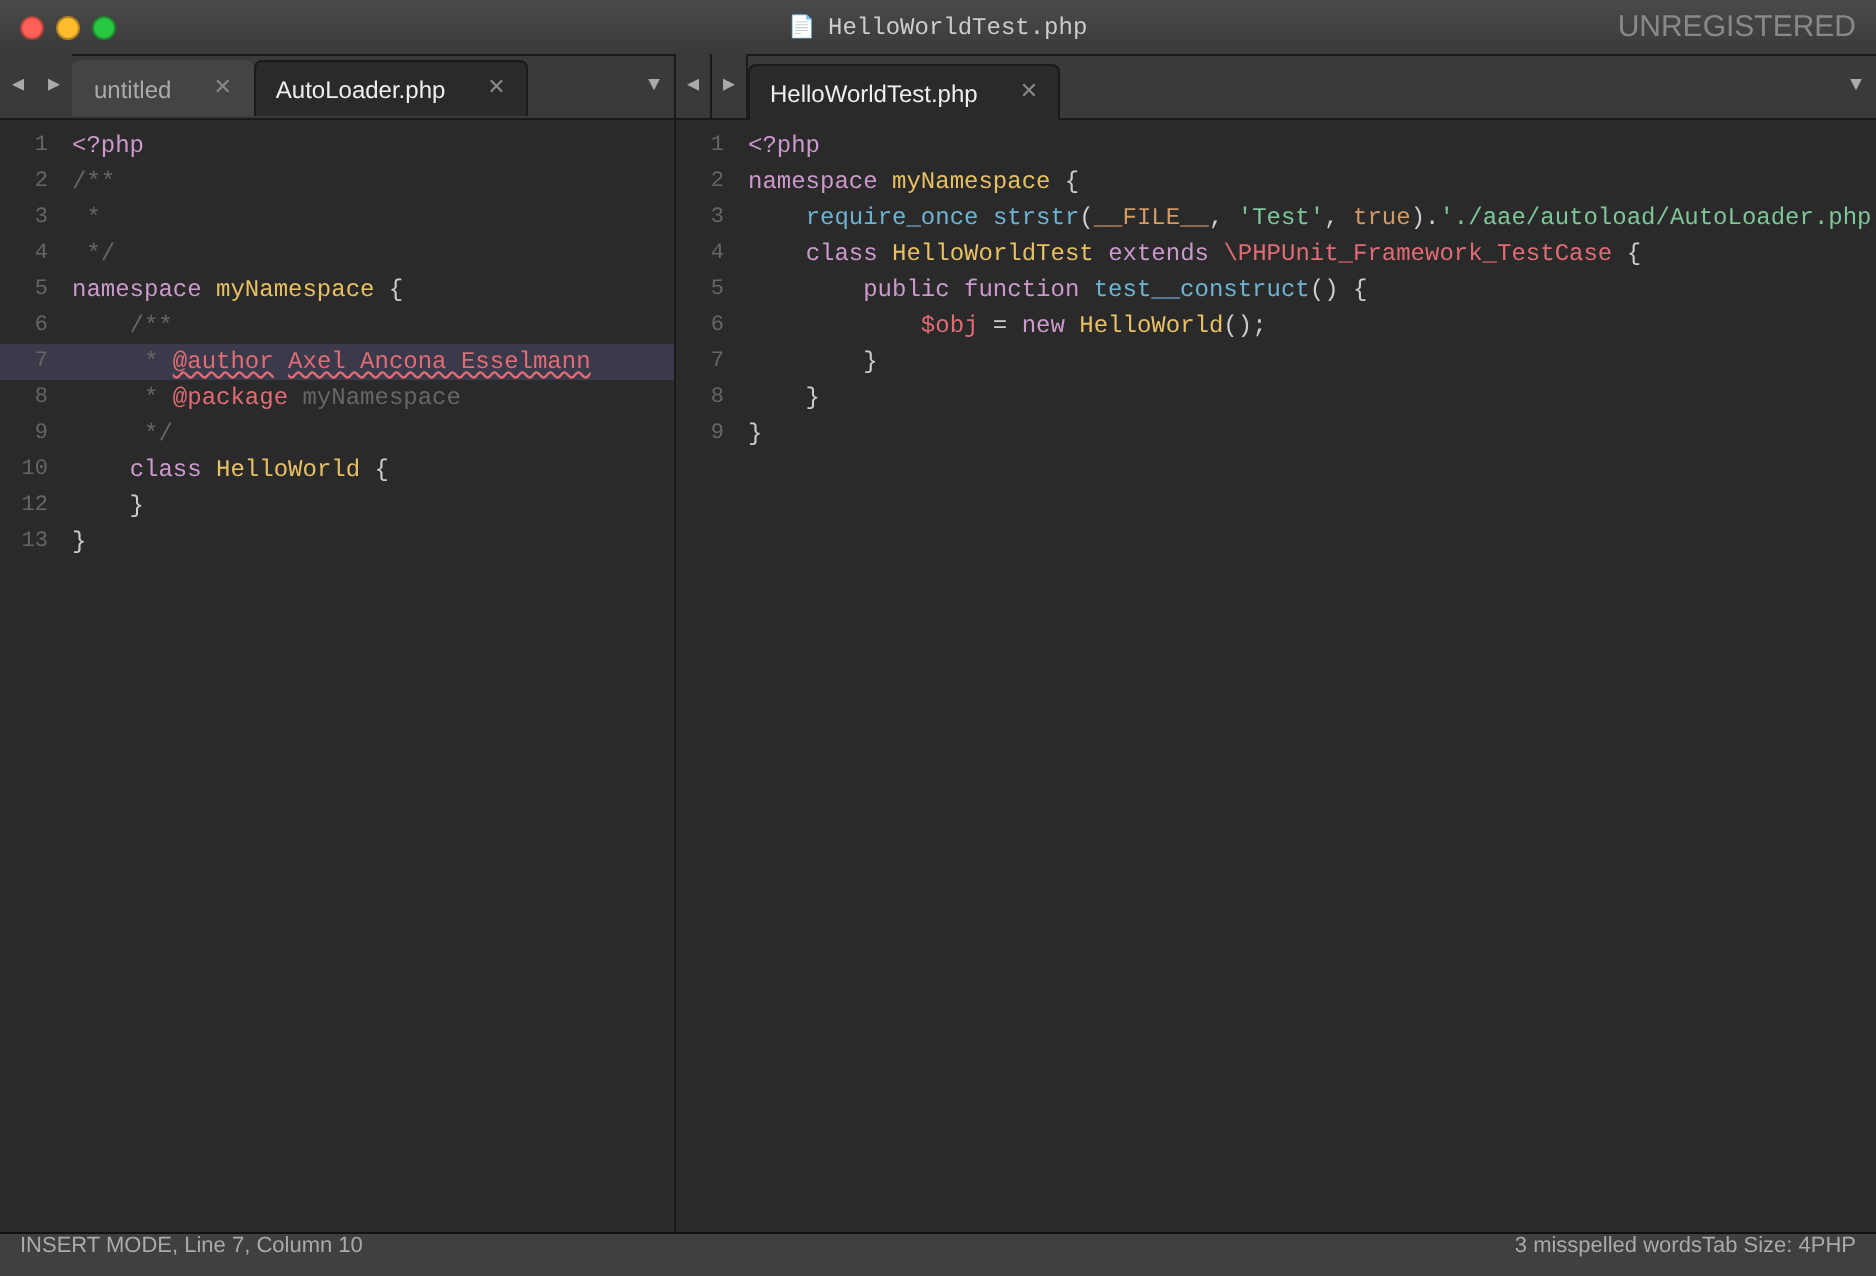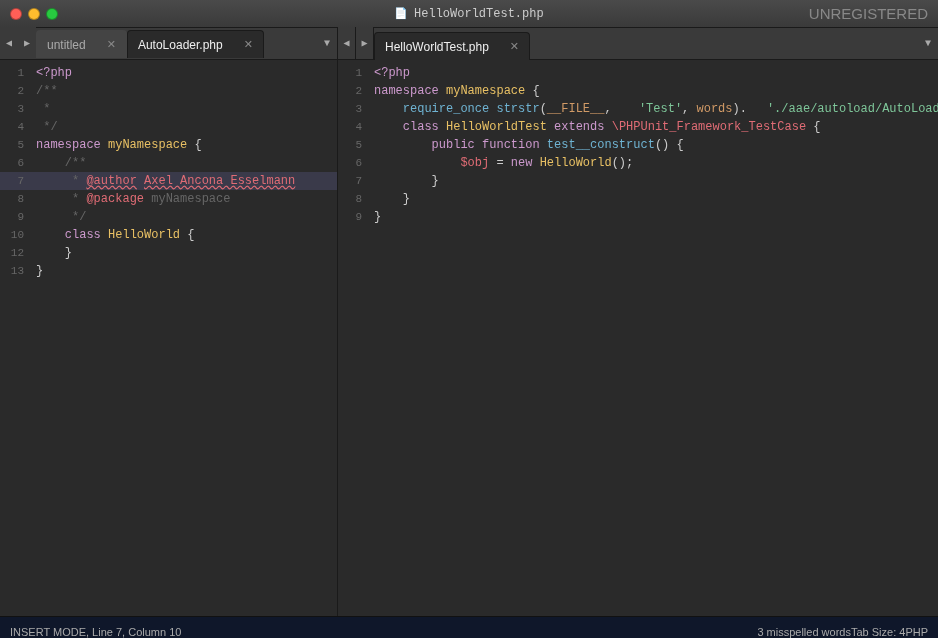--- a/index.html
+++ b/index.html
@@ -202,36 +202,36 @@
     }
 
     
     .php-tag { color: #cc99cd; }
     .php-keyword { color: #cc99cd; }
     .php-function { color: #6fb3d2; }
     .php-comment { color: #666; }
     .php-variable { color: #e06c75; }
     .php-red { color: #e06c75; }
     .php-orange { color: #d19a66; }
-    .php-green { color: #7ec699; margin-left: 20px; }
+    .php-green { color: #7ec699; }
     .php-blue { color: #6fb3d2; }
     .php-yellow { color: #e8c064; }
     
     
     .author-name { color: #e06c75; }
     .squiggly {
       text-decoration: underline wavy #e06c75;
     }
 
     
     .status-bar {
       height: 22px;
-      background: #0f172a;
-      display: flex;
-      align-items: flex-end;
+      background: #404040;
+      display: flex;
+      align-items: flex-start;
       padding: 0 10px;
       font-size: 11px;
       font-family: sans-serif;
       color: #aaa;
       border-top: 1px solid #111;
       gap: 0;
     }
     .status-left {
       flex: 1;
     }
@@ -360,21 +360,21 @@
         <span class="line-content"><span class="php-tag">&lt;?php</span></span>
       </div>
 
       <div class="code-line">
         <span class="line-number">2</span>
         <span class="line-content"><span class="php-keyword">namespace</span> <span class="php-yellow">myNamespace</span> {</span>
       </div>
 
       <div class="code-line">
         <span class="line-number">3</span>
-        <span class="line-content">    <span class="php-function">require_once</span> <span class="php-function">strstr</span>(<span class="php-orange">__FILE__</span>, <span class="php-green">'Test'</span>, <span class="php-orange">words</span>).<span class="php-green">'./aae/autoload/AutoLoader.php'</span>;</span>
+        <span class="line-content">    <span class="php-function">require_once</span> <span class="php-function">strstr</span>(<span class="php-orange">__FILE__</span>, <span class="php-green">'Test'</span>, <span class="php-orange">true</span>).<span class="php-green">'./aae/autoload/AutoLoader.php'</span>;</span>
       </div>
 
       <div class="code-line">
         <span class="line-number">4</span>
         <span class="line-content">    <span class="php-keyword">class</span> <span class="php-yellow">HelloWorldTest</span> <span class="php-keyword">extends</span> <span class="php-red">\PHPUnit_Framework_TestCase</span> {</span>
       </div>
 
       <div class="code-line">
         <span class="line-number">5</span>
         <span class="line-content">        <span class="php-keyword">public</span> <span class="php-keyword">function</span> <span class="php-blue">test__construct</span>() {</span>

